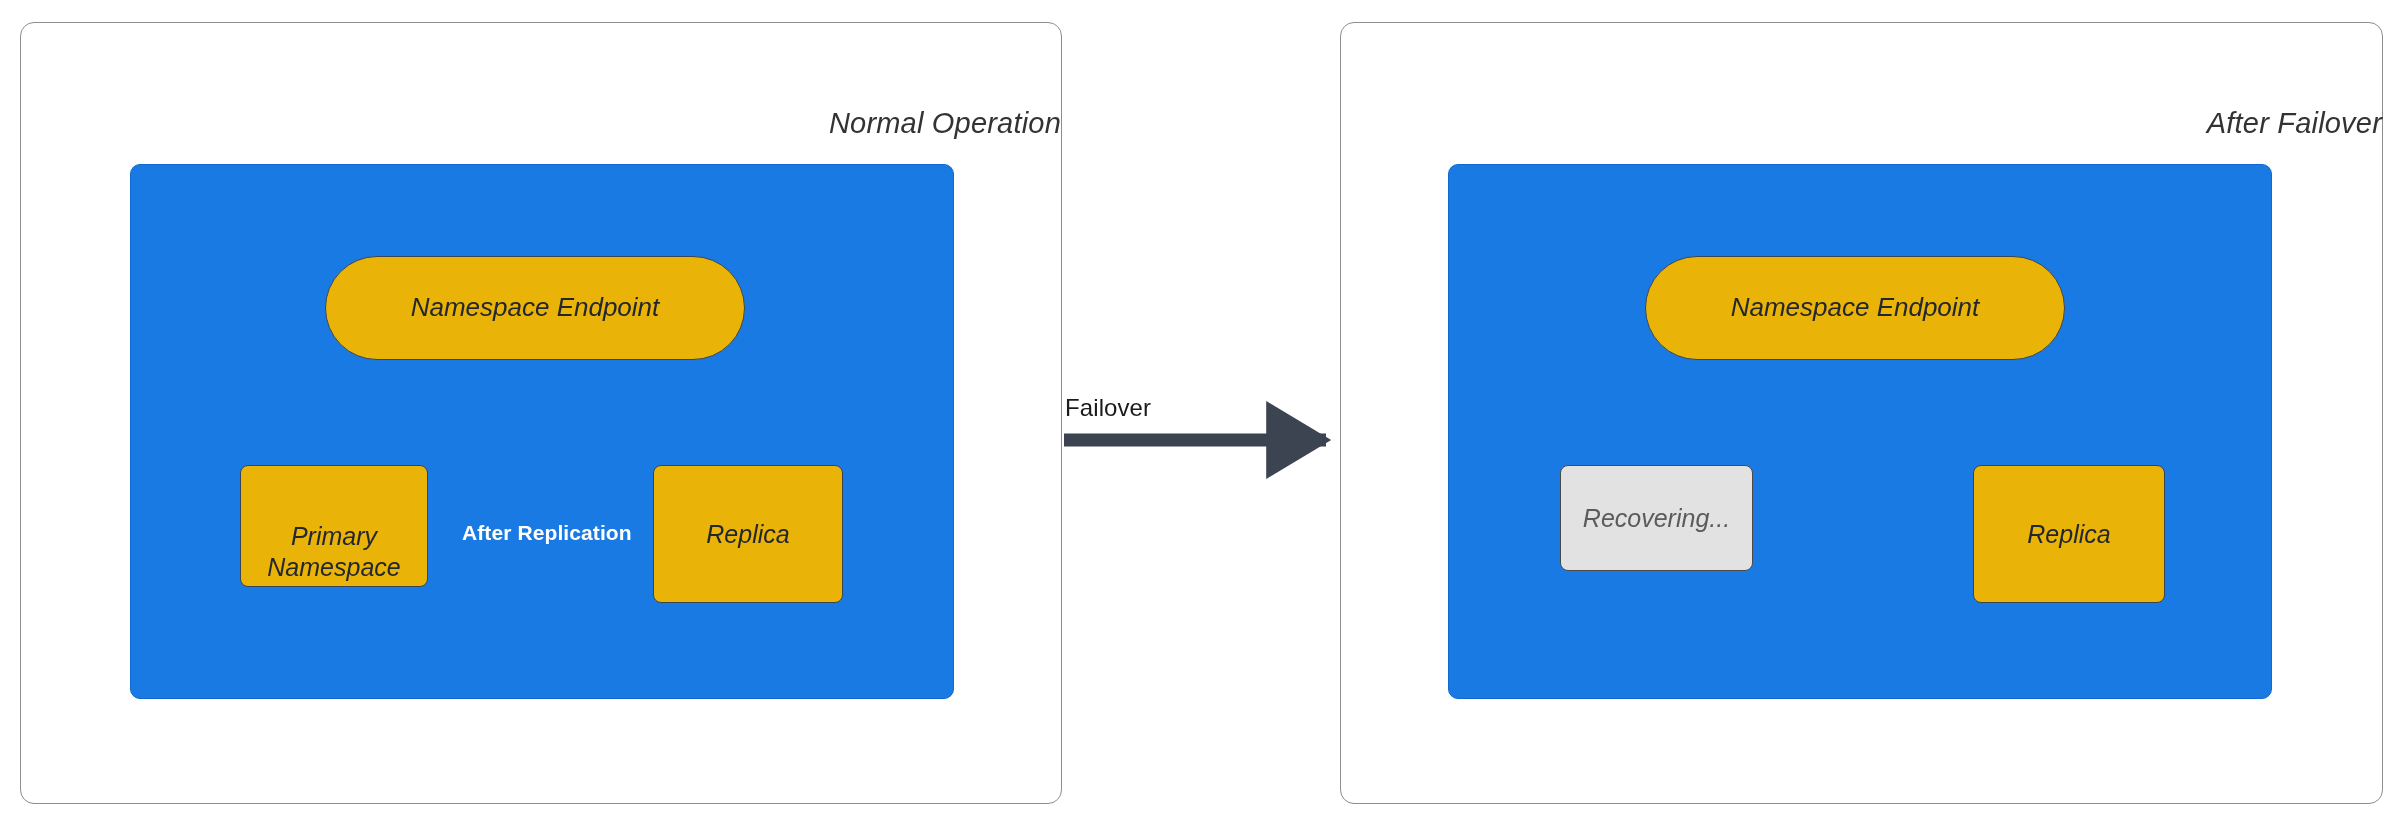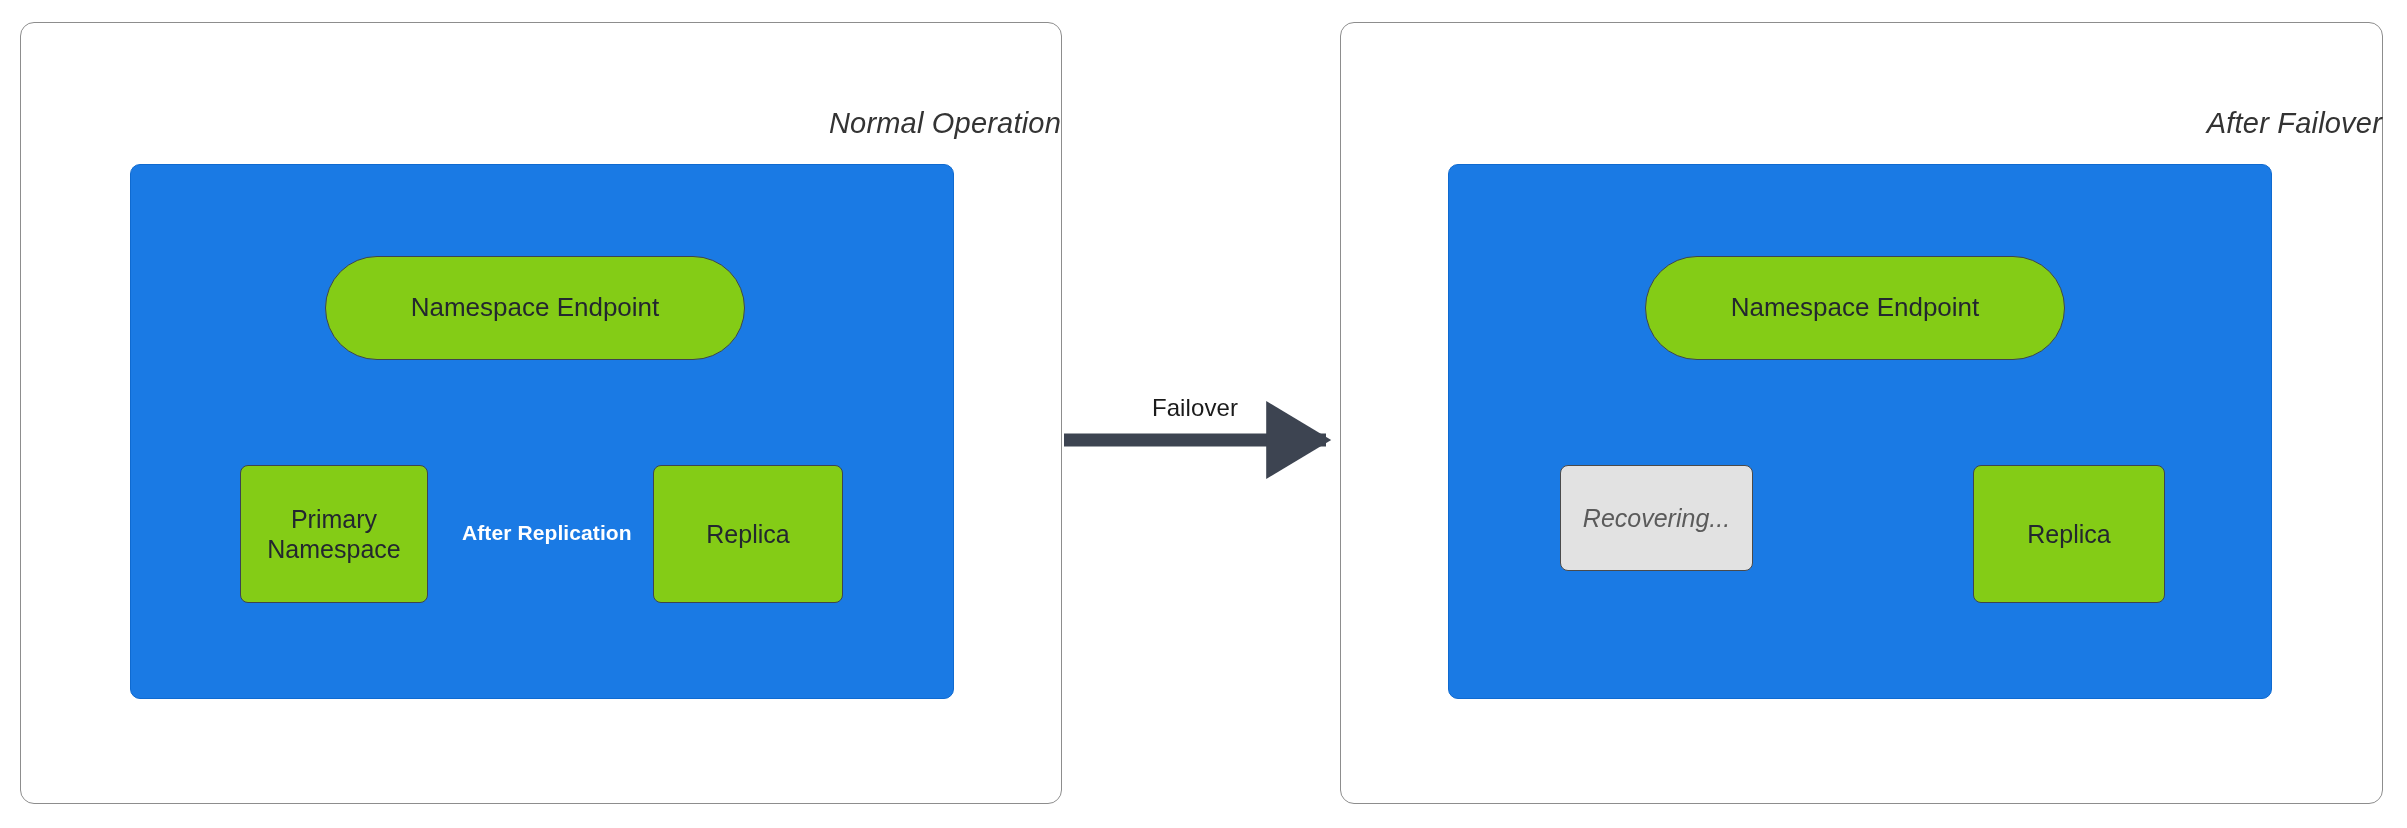--- a/index.html
+++ b/index.html
@@ -45,31 +45,32 @@
     box-sizing: border-box;
     background: #1a7ae4;
     border: 1.5px solid #0f6ad0;
     border-radius: 10px;
   }
 
   
   .node {
     position: absolute;
     box-sizing: border-box;
-    background: #84cc16;
+    background: #eab308;
     border: 1.8px solid #3d4451;
     border-radius: 8px;
     display: flex;
     align-items: center;
     justify-content: center;
     text-align: center;
     color: #23272f;
     font-size: 25px;
     line-height: 1.22;
     padding: 4px 8px;
+    font-style: italic;
   }
   .node.stadium {
     border-radius: 999px;
     font-size: 26px;
   }
   .node.recovering {
     background: #e2e2e2;
     border-color: #4a4a4a;
     color: #5b5b5b;
     font-style: italic;
@@ -136,32 +137,32 @@
   <div class="panel" style="left:20px; top:22px; width:1042px; height:782px;">
     <div class="panel-title" style="top:84px;">Normal Operation</div>
   </div>
 
   <div class="cluster" style="left:130px; top:164px; width:824px; height:535px;"></div>
 
   <div class="node stadium" style="left:325px; top:256px; width:420px; height:104px;">
     <span class="node-label">Namespace Endpoint</span>
   </div>
 
-  <div class="node" style="left:240px; top:465px; width:188px; height:138px;">
+  <div class="node" style="left:240px; top:465px; width:188px; height:122px;align-items:flex-end;">
     <span class="node-label">Primary
 Namespace</span>
   </div>
 
   <div class="node" style="left:653px; top:465px; width:190px; height:138px;">
     <span class="node-label">Replica</span>
   </div>
 
   <div class="edge-label" style="left:462px; top:521px; width:160px; text-align:center;">After Replication</div>
 
-  <div class="edge-label plain" style="left:1065px; top:394px; width:260px; text-align:center;">Failover</div>
+  <div class="edge-label plain" style="left:1065px; top:394px; width:260px; text-align:left;">Failover</div>
 
   <div class="panel" style="left:1340px; top:22px; width:1043px; height:782px;">
     <div class="panel-title" style="top:84px;">After Failover</div>
   </div>
 
   <div class="cluster" style="left:1448px; top:164px; width:824px; height:535px;"></div>
 
   <div class="node stadium" style="left:1645px; top:256px; width:420px; height:104px;">
     <span class="node-label">Namespace Endpoint</span>
   </div>

